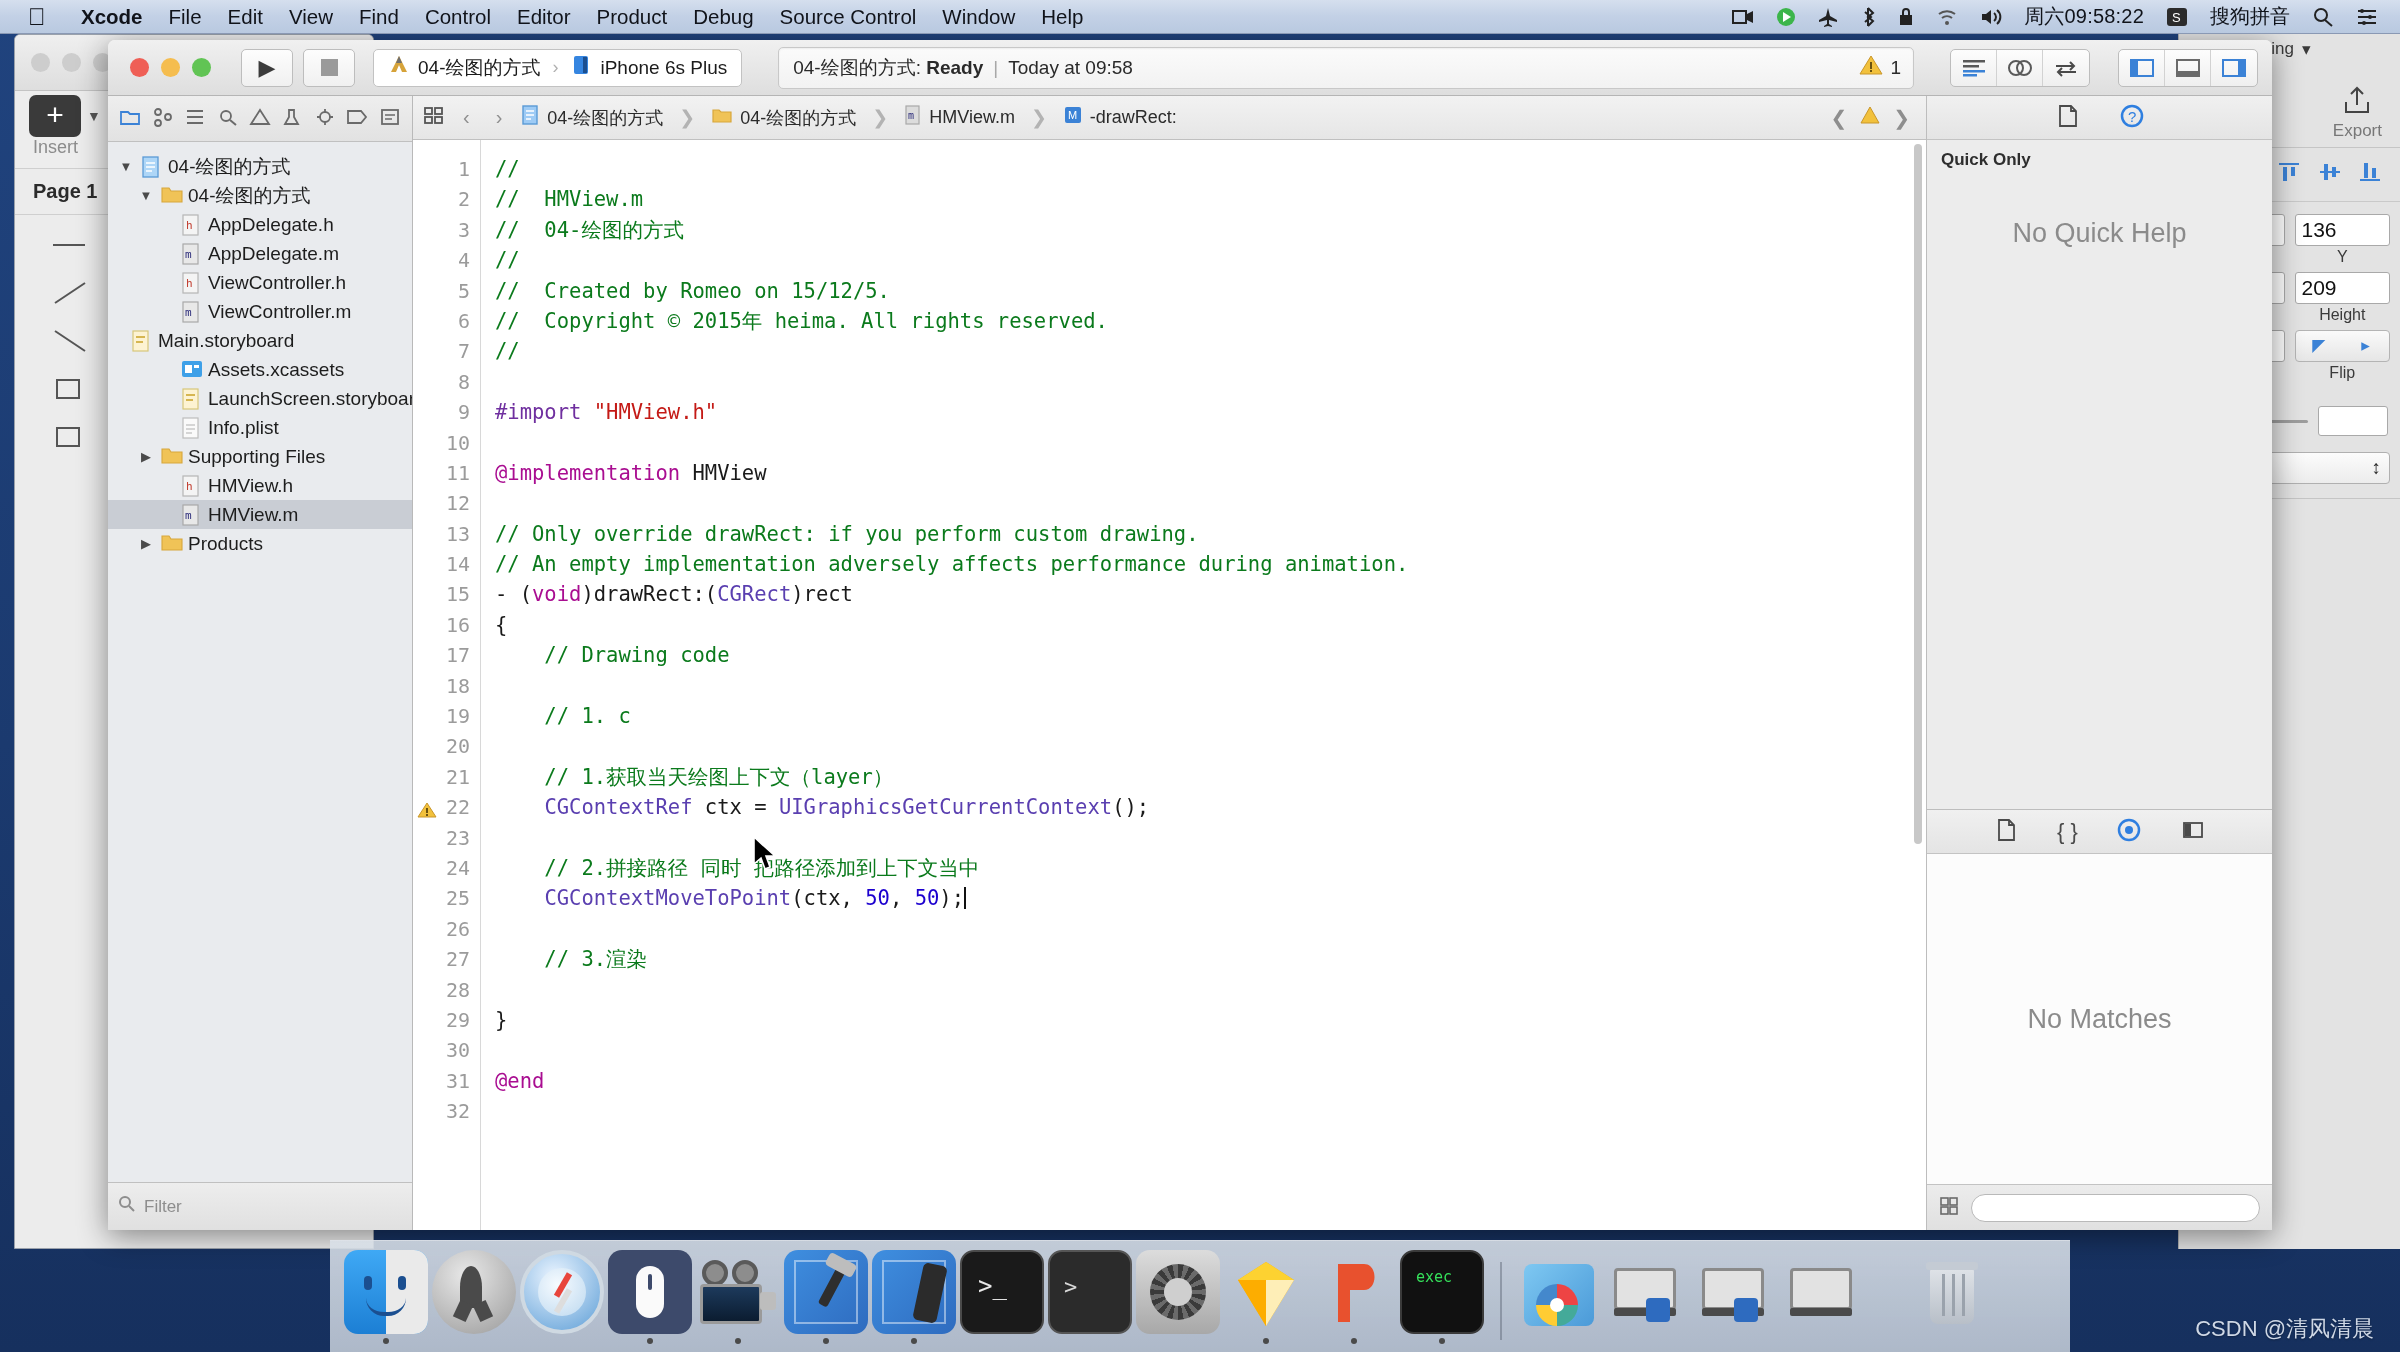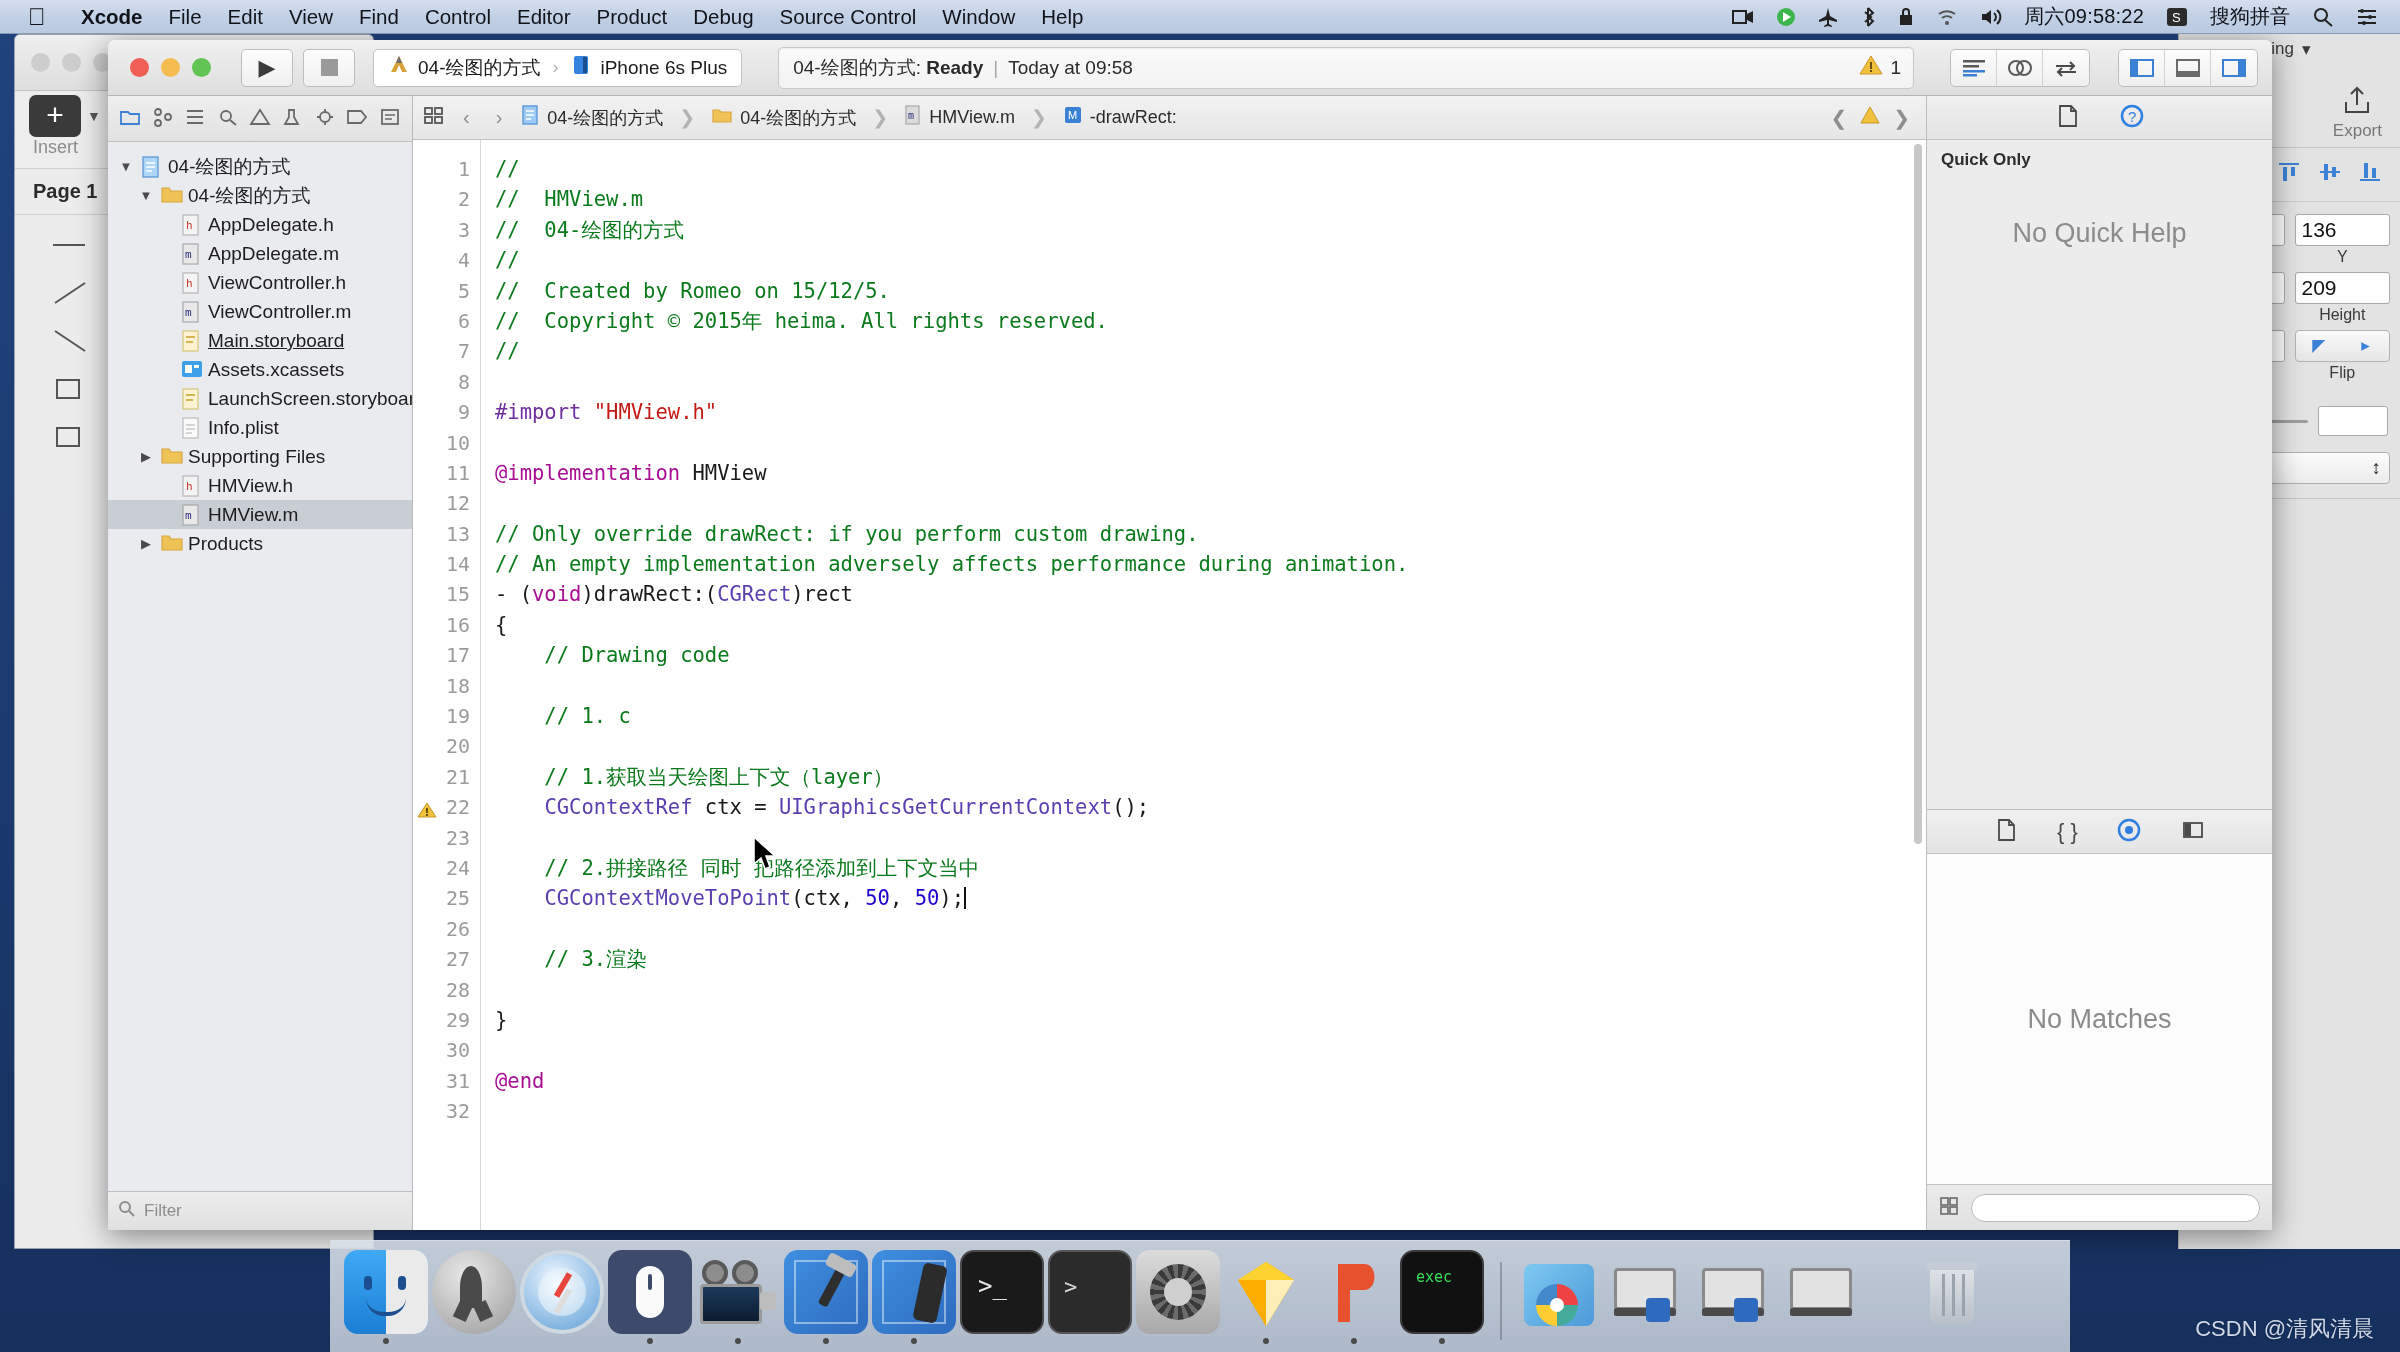--- a/index.html
+++ b/index.html
@@ -172,21 +172,21 @@
     height: 46px; display: flex; align-items: center; justify-content: space-around;
     background: linear-gradient(180deg,#eeeeee,#e2e2e2); border-bottom: 1px solid #c0c0c0;
     padding: 0 6px;
   }
   #nav-tree { flex: 1; overflow: hidden; padding-top: 10px; font-size: 19px; color: #1d1d1d; }
   .tr { height: 29px; display: flex; align-items: center; gap: 7px; padding-right: 6px; white-space: nowrap; }
   .tr.sel { background: #c9cdd4; }
   .tw { width: 16px; text-align: center; font-size: 13px; color: #4a4a4a; flex: 0 0 16px;}
   .ficon { width: 20px; height: 24px; flex: 0 0 20px; position: relative; }
   #nav-filter {
-    height: 39px; border-top: 1px solid #c0c0c0; background: linear-gradient(180deg,#ededed,#e0e0e0);
+    height: 48px; border-top: 1px solid #c0c0c0; background: linear-gradient(180deg,#ededed,#e0e0e0);
     display: flex; align-items: center; padding: 0 10px; gap: 8px;
     font-size: 17px; color: #8d8d8d;
   }
 
   #editor-col { flex: 1; display: flex; flex-direction: column; min-width: 0; }
   #jumpbar {
     height: 44px; background: linear-gradient(180deg,#f2f2f2,#e6e6e6);
     border-bottom: 1px solid #c0c0c0; display: flex; align-items: center;
     padding: 0 10px; gap: 10px; font-size: 18px; color: #2b2b2b; white-space: nowrap;
   }
@@ -591,21 +591,21 @@
             <span>ViewController.h</span>
           </div>
           <div class="tr" style="padding-left: 50px;">
             <span class="tw"></span>
             <span class="ficon"><svg width="20" height="24">
                 <rect x="2" y="2" width="15" height="20" fill="#e8e8e8" stroke="#a8a8a8" stroke-width="1.2"></rect>
                 <text x="4" y="16" font-size="11" fill="#2b2b7a" font-family="monospace">m</text>
               </svg></span>
             <span>ViewController.m</span>
           </div>
-          <div class="tr" style="padding-left: 50px; text-decoration: underline;">
+          <div class="tr" style="">
             <span class="tw"></span>
             <span class="ficon"><svg width="20" height="24">
                 <rect x="2" y="2" width="15" height="20" fill="#fdf3d2" stroke="#d8c77a" stroke-width="1.2"></rect>
                 <path d="M5 8 L14 8 M5 13 L12 13" stroke="#c9a227" stroke-width="1.3"></path>
               </svg></span>
             <span>Main.storyboard</span>
           </div>
           <div class="tr" style="padding-left: 50px;">
             <span class="tw"></span>
             <span class="ficon"><svg width="22" height="22">

